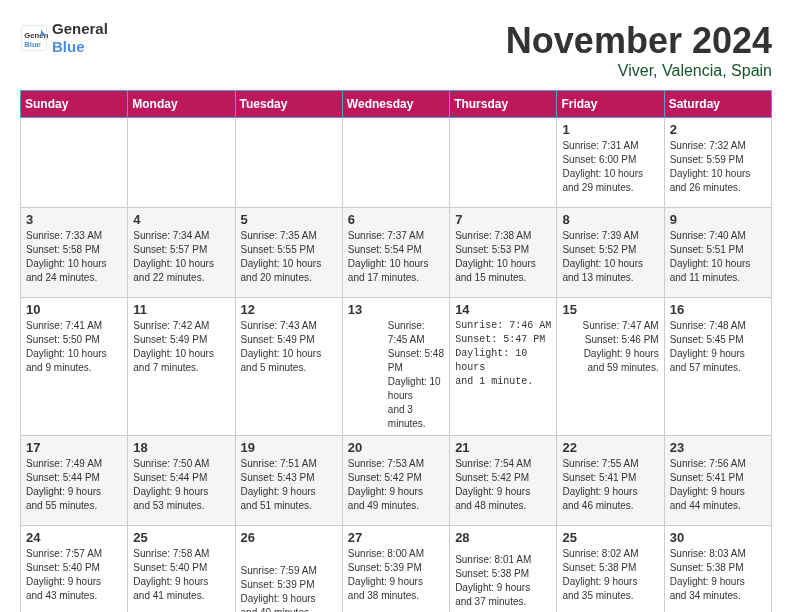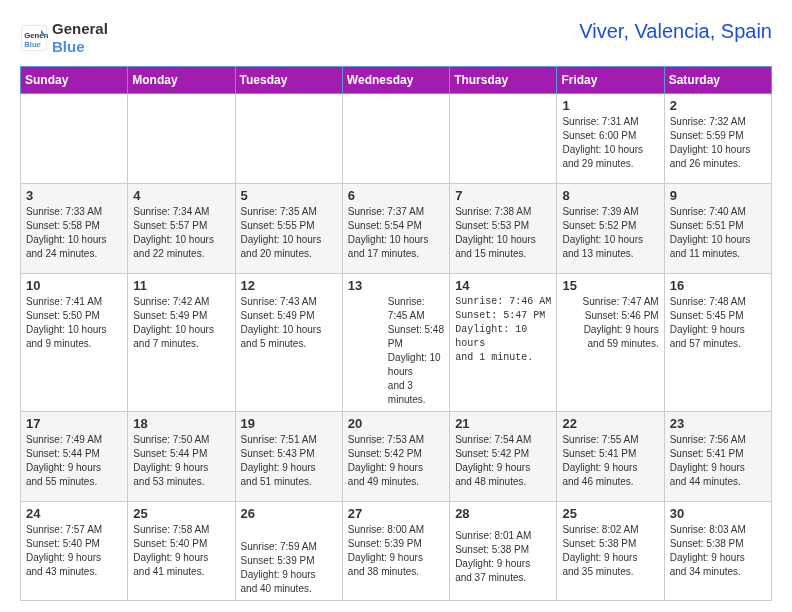--- a/index.html
+++ b/index.html
@@ -27,30 +27,30 @@
     }
     .title-block {
       text-align: right;
     }
     .month-title {
       font-size: 36px;
       font-weight: bold;
       color: #333;
     }
     .location {
-      font-size: 20px;
-      color: #1d4ed8;
+      font-size: 16px;
+      color: #14532d;
     }
     table {
       width: 100%;
       border-collapse: collapse;
       table-layout: fixed;
     }
     thead tr th {
-      background: #a21caf;
+      background: #be185d;
       color: #fff;
       font-size: 12px;
       font-weight: bold;
       padding: 6px 4px;
       text-align: left;
       border: 1px solid #5a9ad5;
     }
     tbody tr td {
       vertical-align: top;
       border: 1px solid #ccc;
@@ -91,20 +91,21 @@
       <polygon points="30,8 38,18 30,16" fill="#4a90d9"></polygon>
     </svg>
     <div>
       <div style="font-size:15px;font-weight:bold;color:#333;line-height:1.2;">
         <span style="color:#333;">General</span>
       </div>
       <div style="font-size:15px;font-weight:bold;color:#4a90d9;line-height:1.2;">Blue</div>
     </div>
   </div>
   <div class="title-block">
+    <div class="month-title">November 2024</div>
     <div class="location">Viver, Valencia, Spain</div>
   </div>
 </div>
 
 <table>
   <thead>
     <tr>
     <th>Sunday</th>
         <th>Monday</th>
         <th>Tuesday</th>

